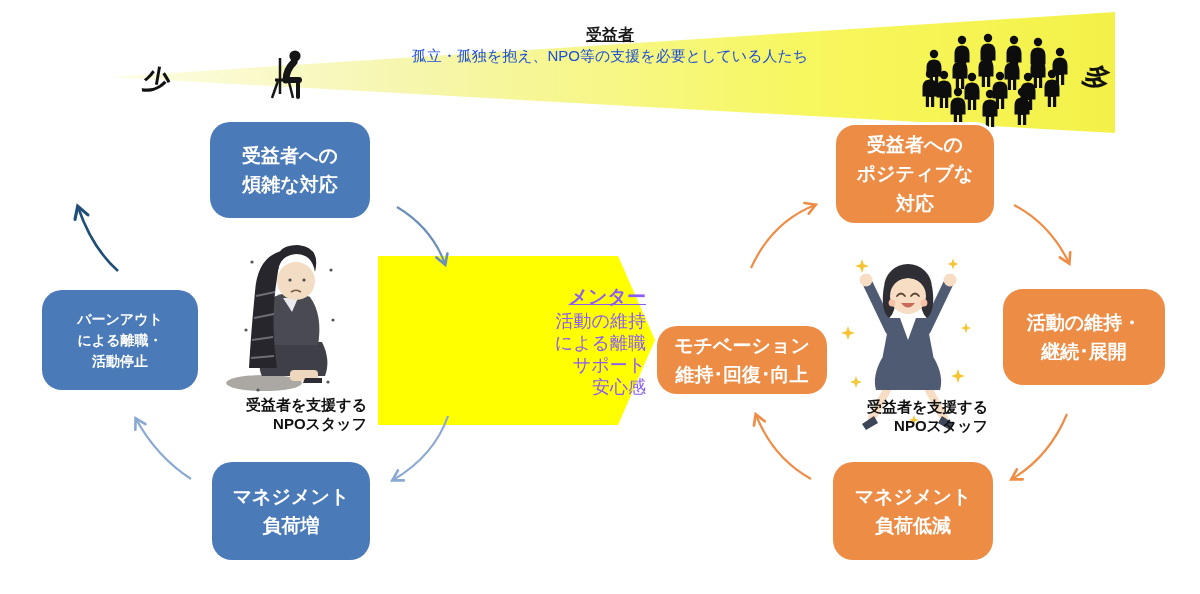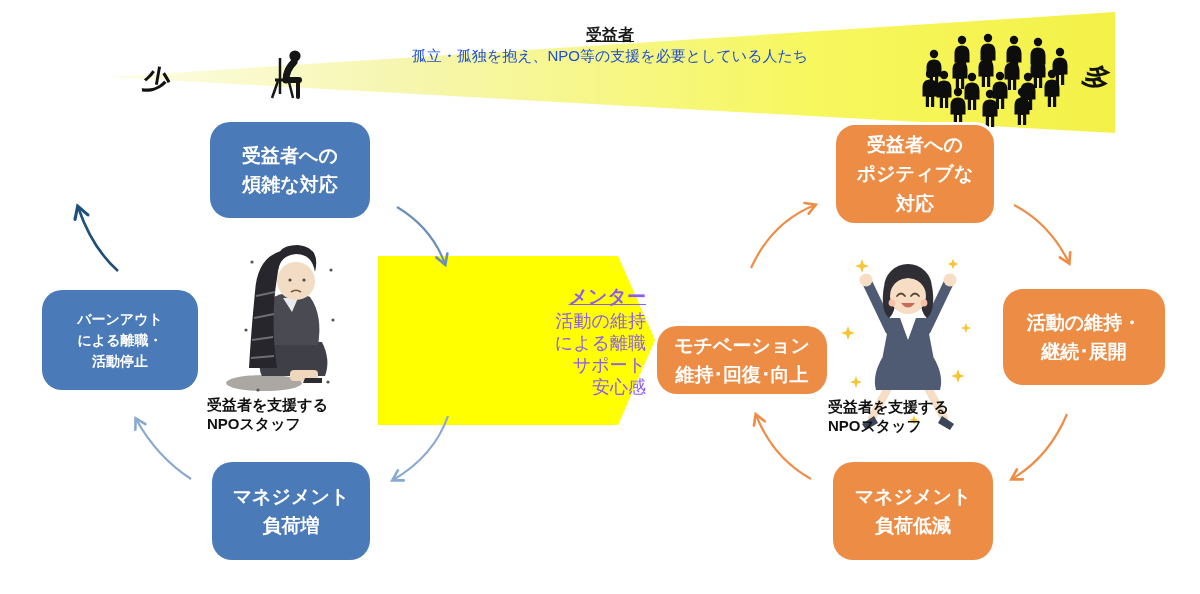--- a/index.html
+++ b/index.html
@@ -26,21 +26,21 @@
   }
   .qty{position:absolute;font-size:27px;font-weight:bold;color:#111;}
   .qty-few{left:143px;top:62px;transform:rotate(10deg);}
   .qty-many{left:1084px;top:60px;transform:rotate(28deg);}
   .mentor{
     position:absolute;left:528px;top:286px;width:118px;text-align:right;
     color:#8b5cf6;font-size:18px;line-height:22px;
   }
   .mentor .mentor-title{font-size:19px;font-weight:bold;text-decoration:underline;margin-bottom:2px;}
   .caption{
-    position:absolute;width:160px;text-align:left;font-size:15px;font-weight:bold;
+    position:absolute;width:160px;text-align:right;font-size:15px;font-weight:bold;
     color:#111;line-height:1.25;white-space:pre-line;
   }
 </style>
 </head>
 <body>
 
 <div class="canvas">
 
   <svg class="layer" viewBox="0 0 1200 594">
     <defs>

